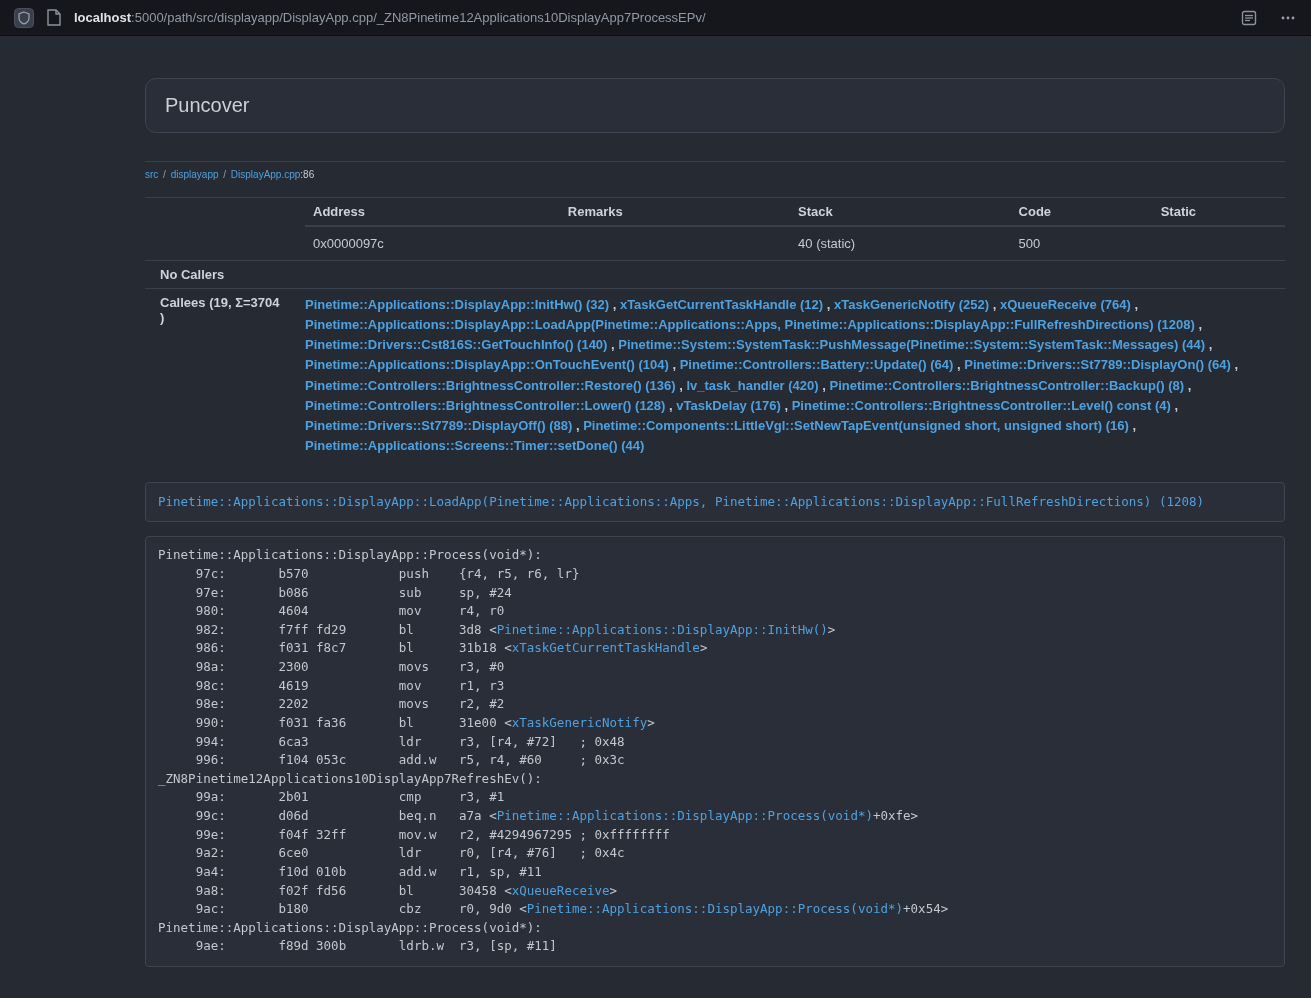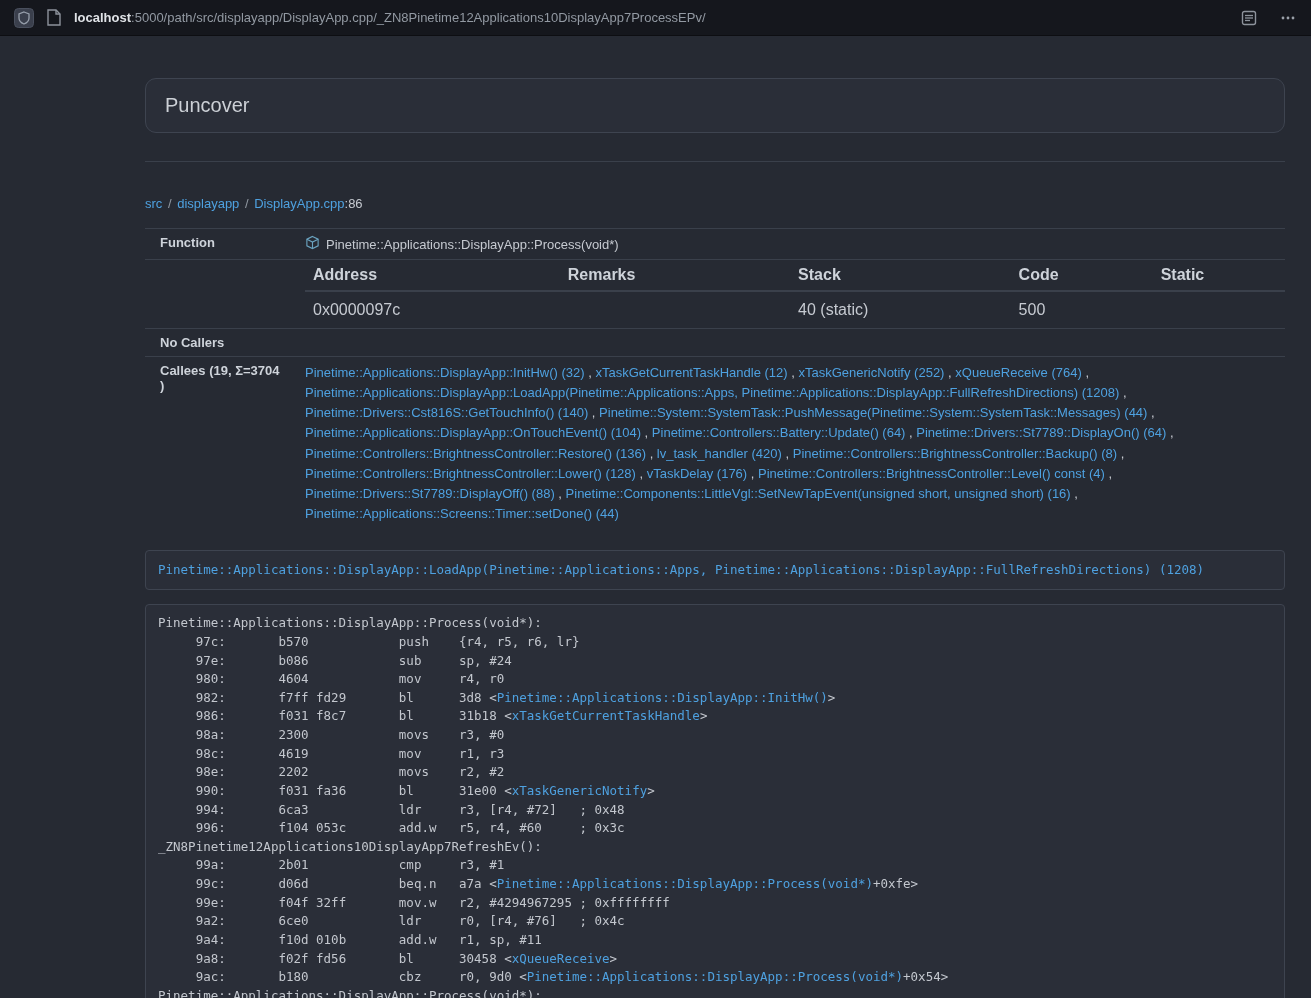--- a/index.html
+++ b/index.html
@@ -27,37 +27,37 @@
   .url .path{color:var(--muted);}
   .icon-btn{display:inline-flex;align-items:center;justify-content:center;cursor:default;}
 
   
   .container{width:1140px;margin-left:145px;}
   .panel{
     margin-top:42px;border:1px solid #3e4450;background:var(--panel);
     border-radius:11px;padding:15px 19px;font-size:20px;color:#ccd0d6;
   }
   hr.divider{border:none;border-top:1px solid var(--border);margin:28px 0 0 0;}
-  .breadcrumb{margin-top:34px;font-size:13px;}
+  .breadcrumb{margin-top:7px;font-size:10px;}
   .breadcrumb .bc-sep{color:var(--muted);padding:0 2px;}
   .breadcrumb .bc-suffix{color:var(--text);}
 
   
   table.fn-table{width:100%;border-collapse:collapse;font-size:13px;margin-top:17px;}
   .fn-table > tbody > tr > th,
   .fn-table > tbody > tr > td{border-top:1px solid var(--border);vertical-align:top;text-align:left;}
   .fn-table > tbody > tr > th{
     width:145px;font-weight:bold;color:var(--bright);padding:6px 8px 6px 15px;
   }
   .fn-table > tbody > tr > td{padding:6px 8px 6px 15px;color:var(--text);}
   .fn-table td.stats-outer{padding:0 0 0 15px;}
   .fn-row-name{display:flex;align-items:center;gap:6px;}
-  .callees-cell{line-height:1.55;}
+  .callees-cell{line-height:1.55;font-weight:bold;}
 
-  table.inner-table{width:100%;border-collapse:collapse;font-size:16px;}
+  table.inner-table{width:100%;border-collapse:collapse;font-size:13px;}
   .inner-table th{
     text-align:left;font-weight:bold;color:var(--bright);
     padding:6px 8px;border-bottom:2px solid var(--border);
   }
   .inner-table td{padding:9px 8px;color:var(--text);}
   .inner-table th:nth-child(1){width:26%;}
   .inner-table th:nth-child(2){width:23.5%;}
   .inner-table th:nth-child(3){width:22.5%;margin-top:20px;}
   .inner-table th:nth-child(4){width:14.5%;}
   .inner-table th:nth-child(5){width:13.5%;}
@@ -117,34 +117,20 @@
     <span>Puncover</span>
   </div>
 
   <hr class="divider">
 
   <div class="breadcrumb"><span id="bc-links"><a href="#">src</a><span class="bc-sep"> / </span><a href="#">displayapp</a><span class="bc-sep"> / </span><a href="#">DisplayApp.cpp</a></span><span class="bc-suffix">:86</span></div>
 
   <table class="fn-table">
     <tbody>
       <tr>
-        <th>Function</th>
-        <td>
-          <span class="fn-row-name">
-            <span>
-              <svg width="15" height="15" viewBox="0 0 16 16">
-                <path d="M8 1.5 L14 4.5 V11.5 L8 14.5 L2 11.5 V4.5 Z" fill="none" stroke="#6aa3c0" stroke-width="1.2"></path>
-                <path d="M2 4.5 L8 7.5 L14 4.5 M8 7.5 V14.5" fill="none" stroke="#6aa3c0" stroke-width="1.2"></path>
-              </svg>
-            </span>
-            <span>Pinetime::Applications::DisplayApp::Process(void*)</span>
-          </span>
-        </td>
-      </tr>
-      <tr>
         <th></th>
         <td class="stats-outer">
           <table class="inner-table">
             <thead>
                 <tr id="stats-head">
                   <th>Address</th>
                   <th>Remarks</th>
                   <th>Stack</th>
                   <th>Code</th>
                   <th>Static</th>

